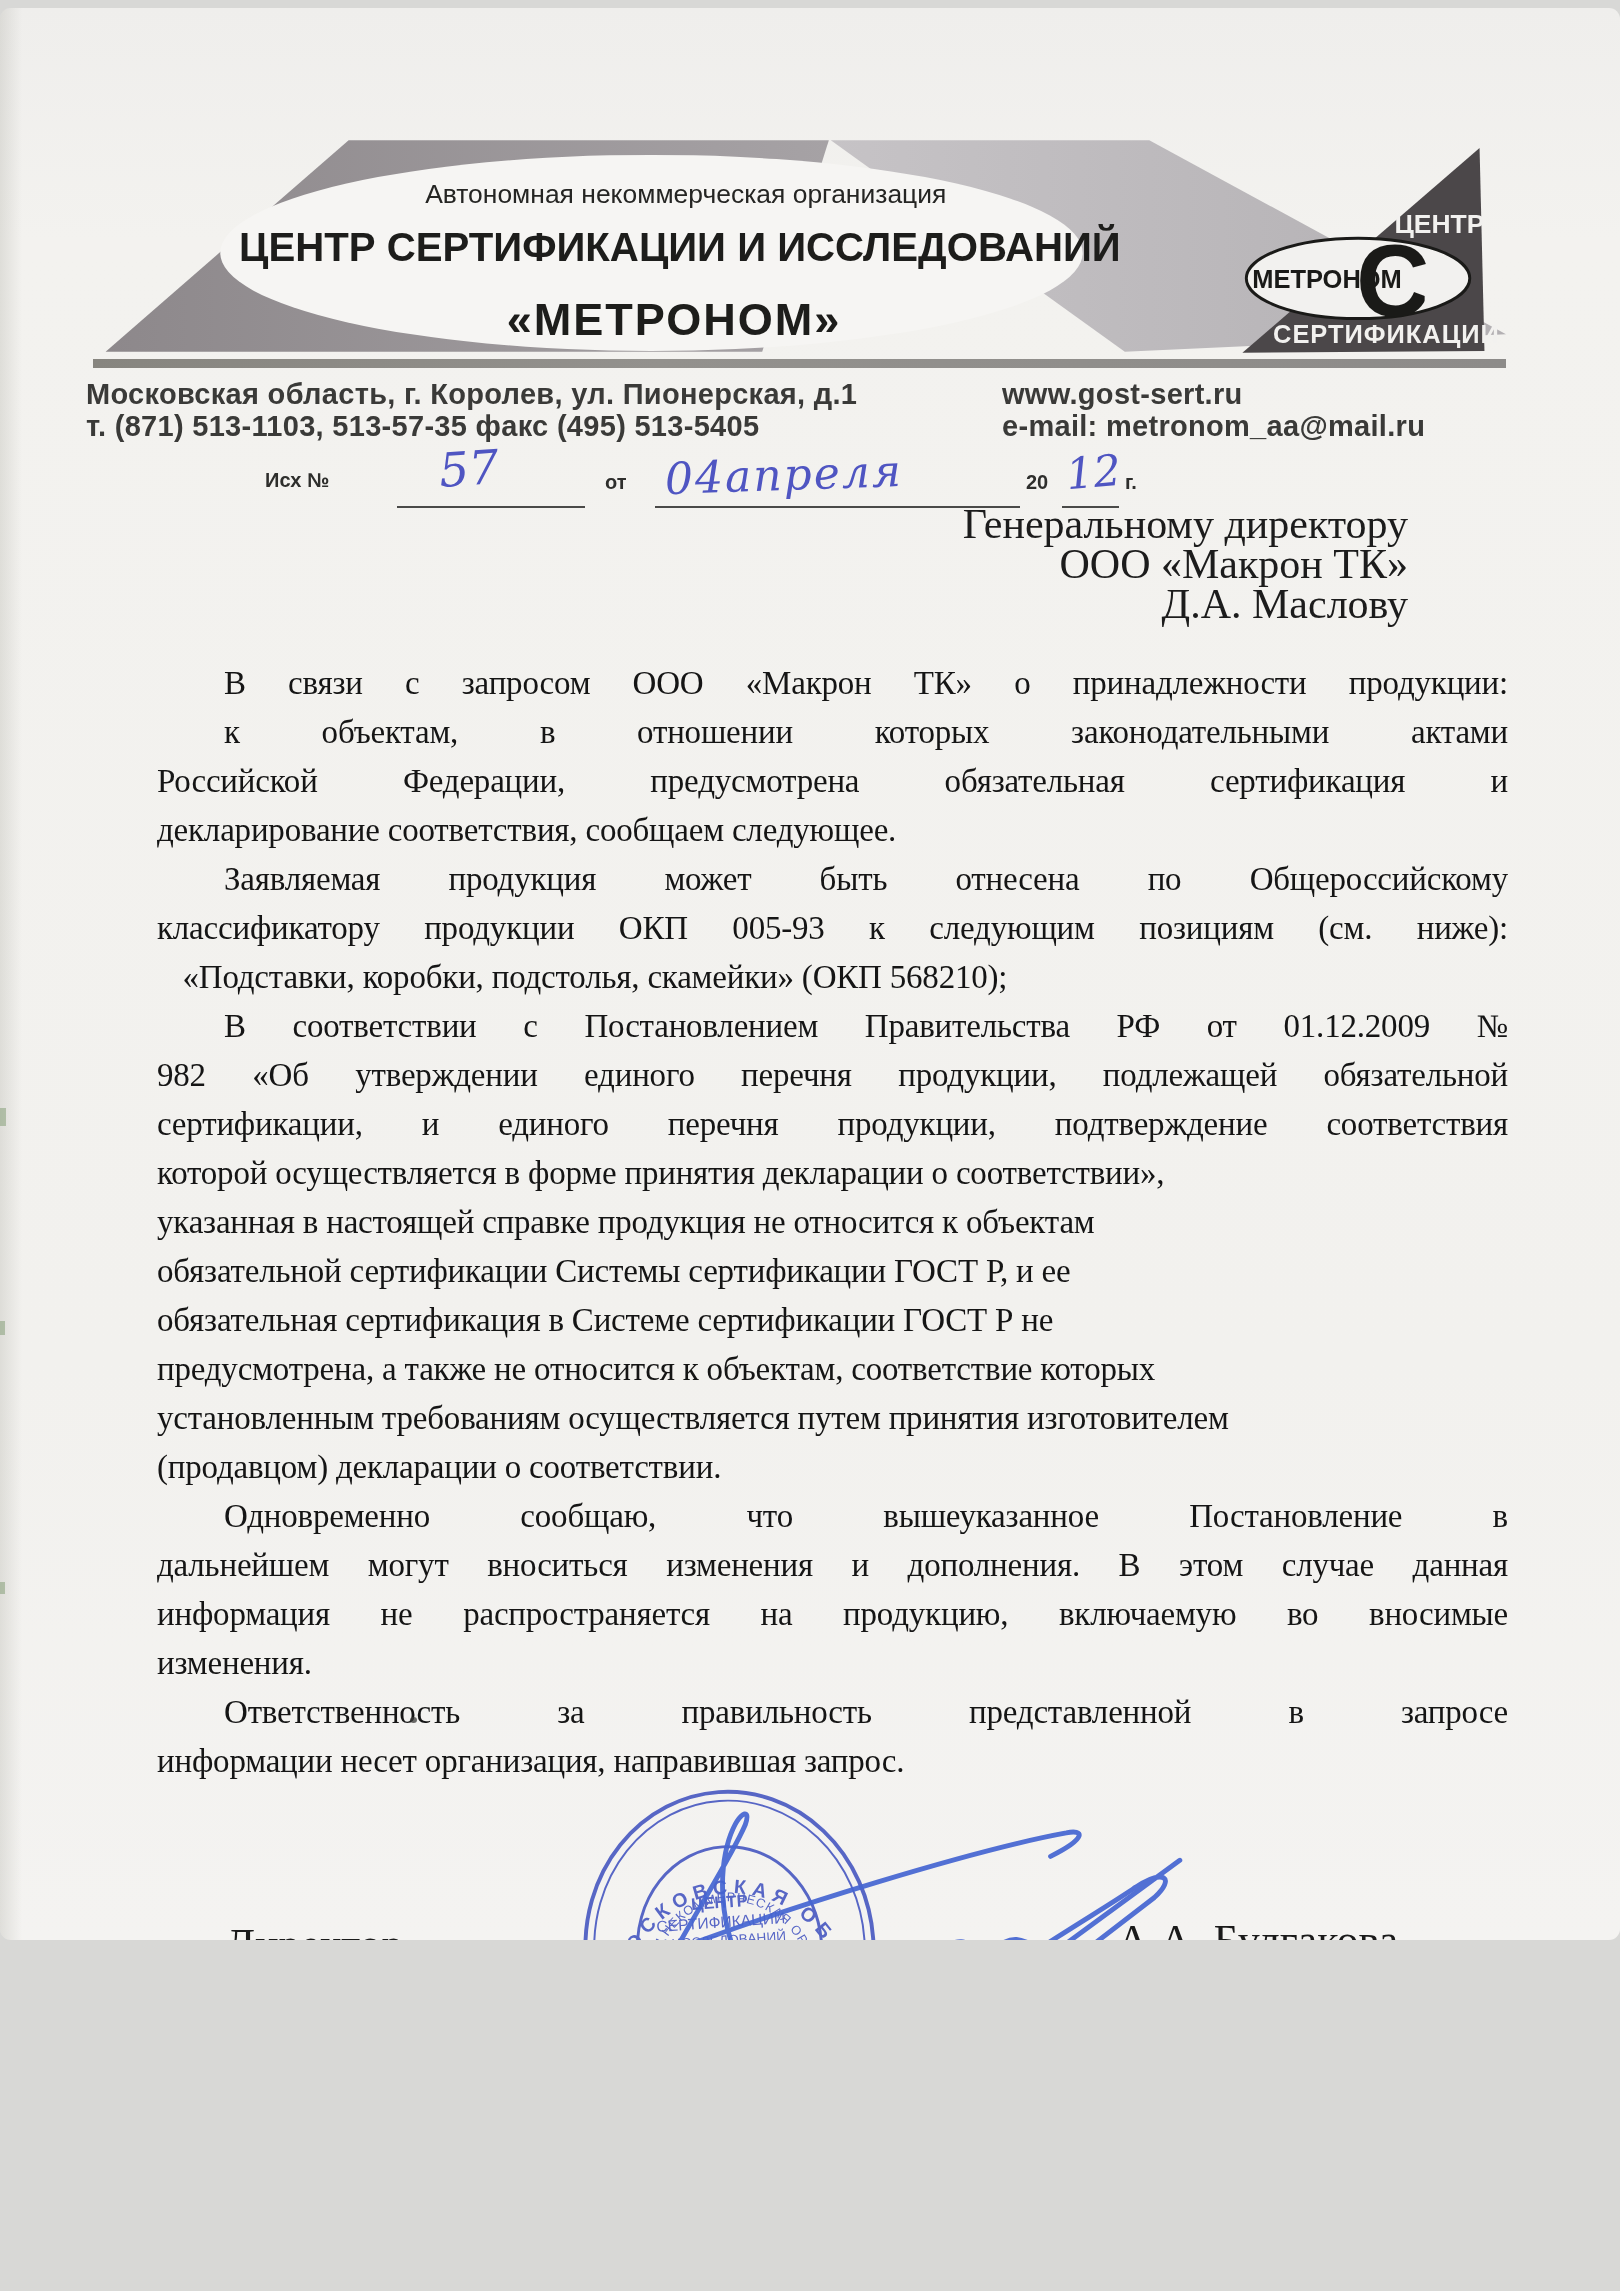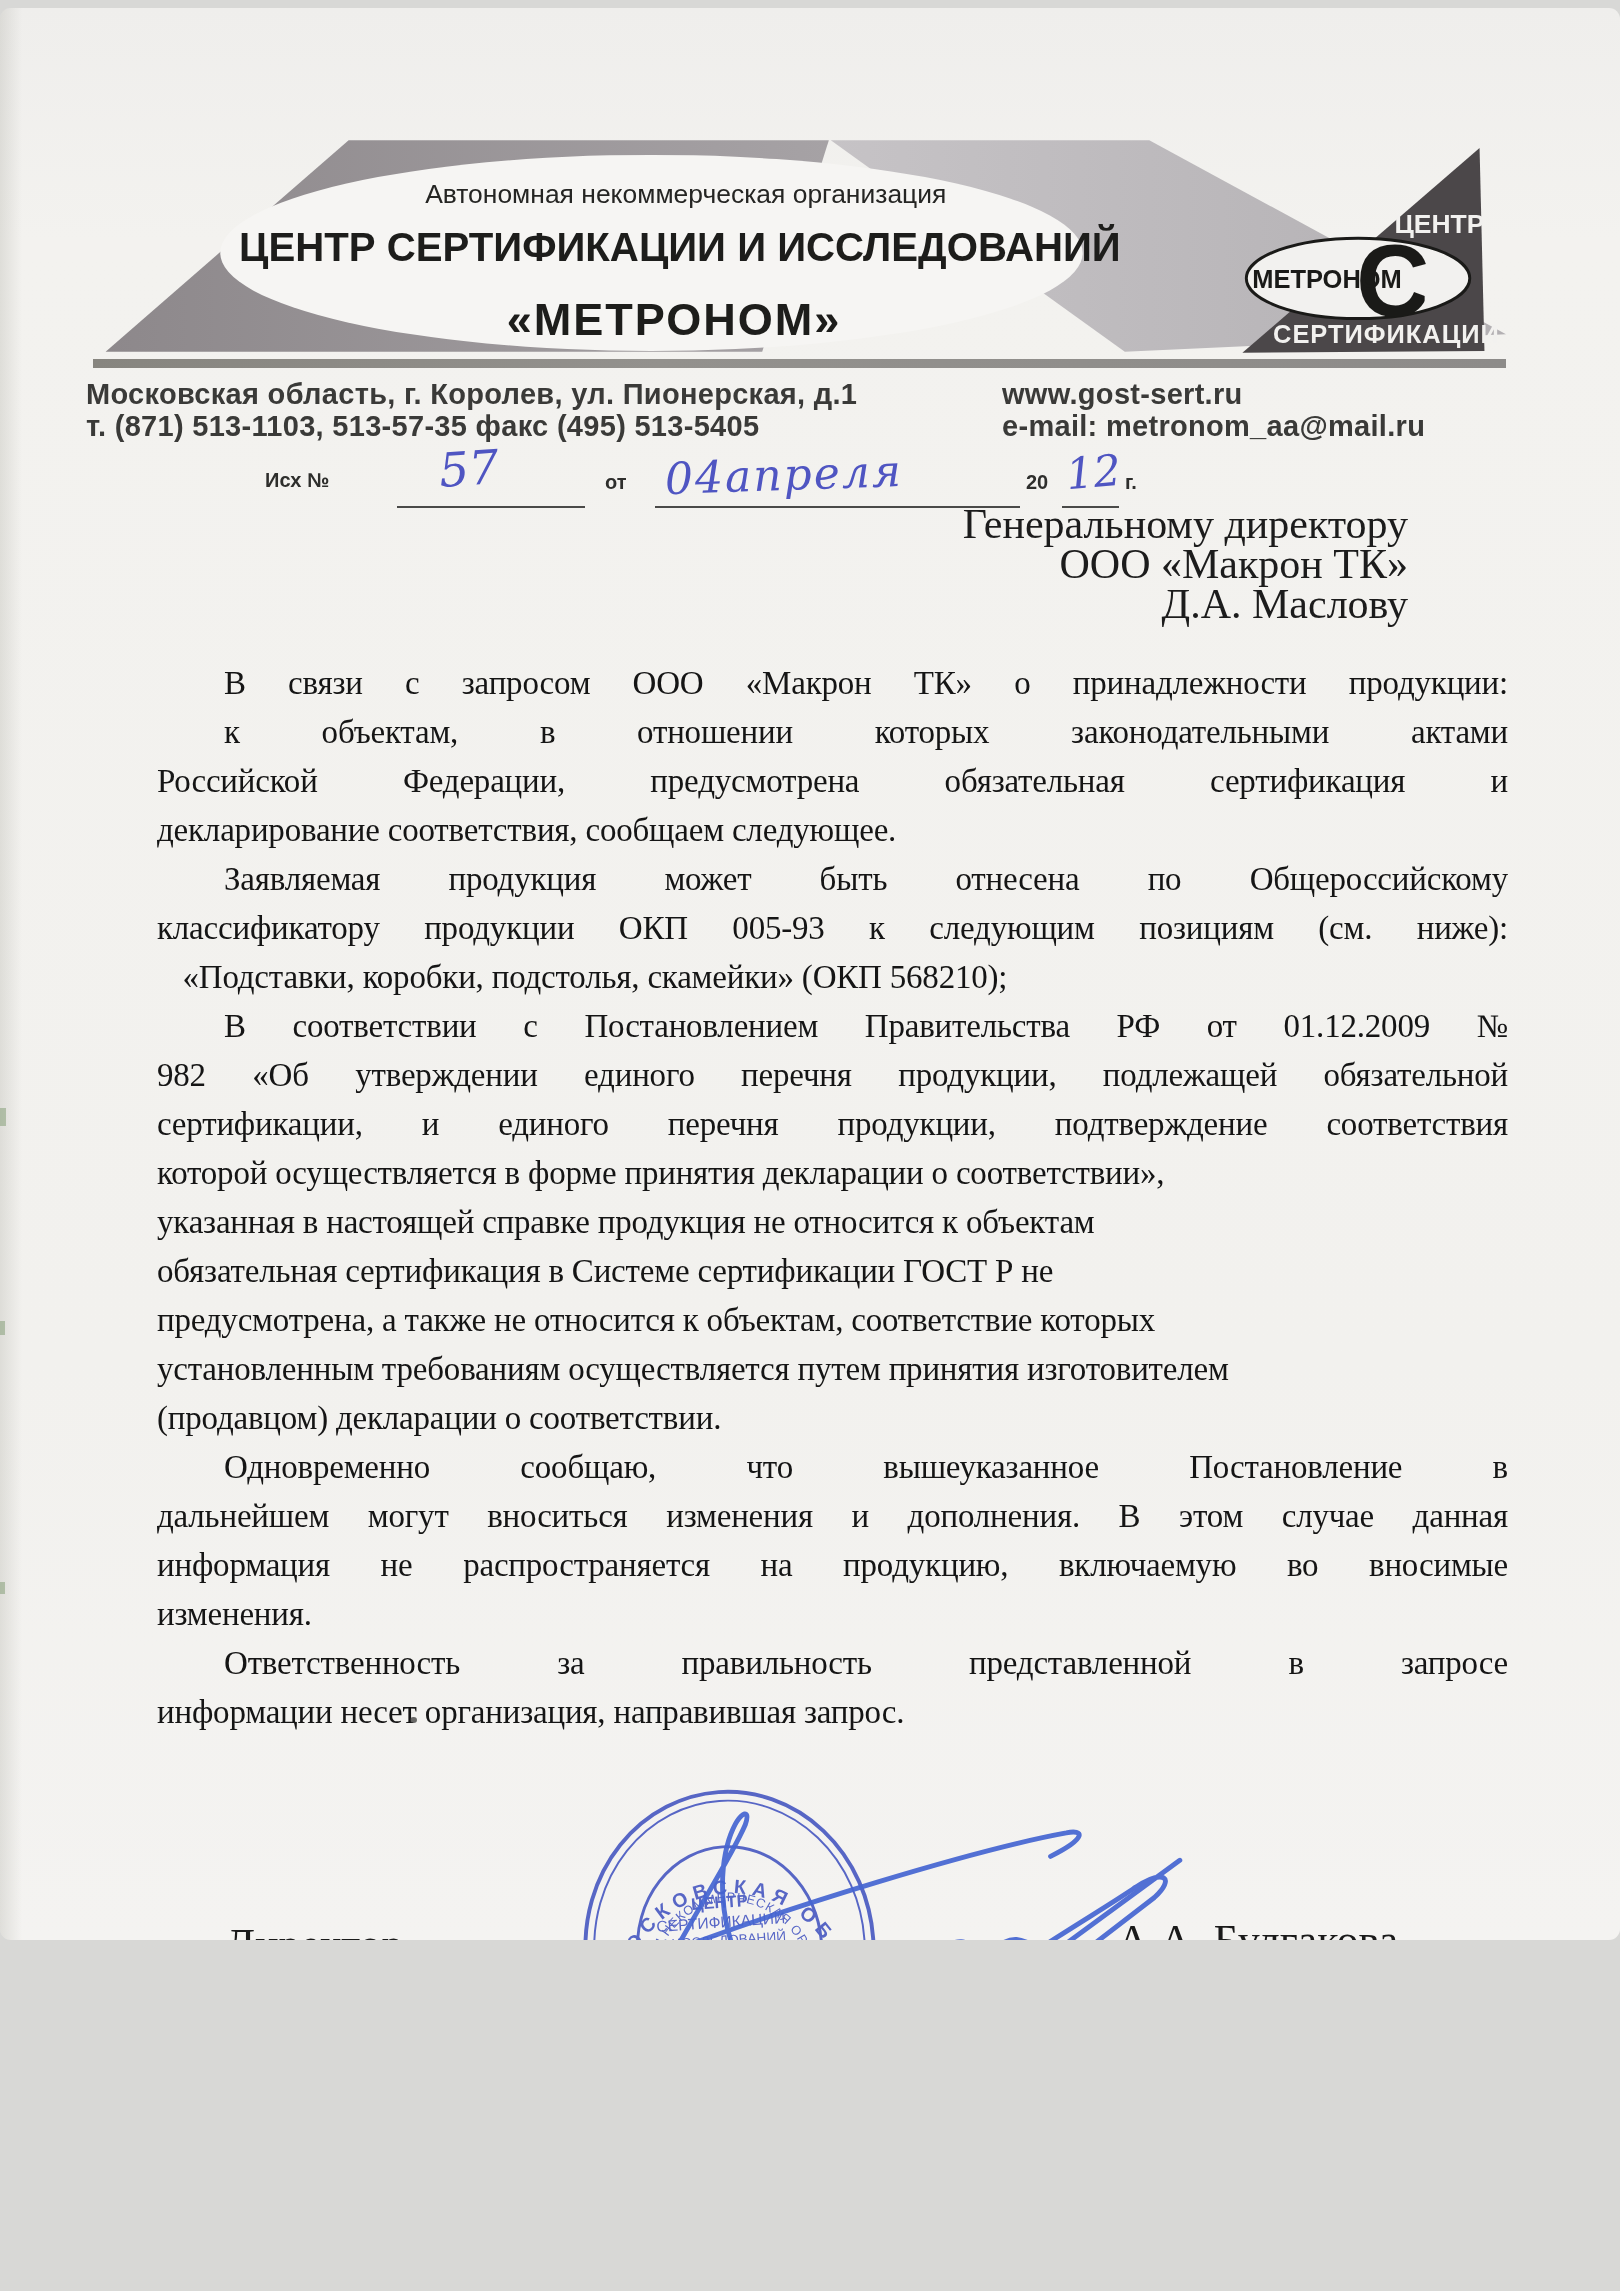--- a/index.html
+++ b/index.html
@@ -113,20 +113,21 @@
       <div class="bl just">Российской Федерации, предусмотрена обязательная сертификация и</div>
       <div class="bl">декларирование соответствия, сообщаем следующее.</div>
       <div class="bl just ind1">Заявляемая продукция может быть отнесена по Общероссийскому</div>
       <div class="bl just">классификатору продукции ОКП 005-93 к следующим позициям (см. ниже):</div>
       <div class="bl ind2">«Подставки, коробки, подстолья, скамейки» (ОКП 568210);</div>
       <div class="bl just ind1">В соответствии с Постановлением Правительства РФ от 01.12.2009 №</div>
       <div class="bl just">982 «Об утверждении единого перечня продукции, подлежащей обязательной</div>
       <div class="bl just">сертификации, и единого перечня продукции, подтверждение соответствия</div>
       <div class="bl">которой осуществляется в форме принятия декларации о соответствии»,</div>
       <div class="bl">указанная в настоящей справке продукция не относится к объектам</div>
+      <div class="bl">обязательной сертификации Системы сертификации ГОСТ Р, и ее</div>
       <div class="bl">обязательная сертификация в Системе сертификации ГОСТ Р не</div>
       <div class="bl">предусмотрена, а также не относится к объектам, соответствие которых</div>
       <div class="bl">установленным требованиям осуществляется путем принятия изготовителем</div>
       <div class="bl">(продавцом) декларации о соответствии.</div>
       <div class="bl just ind1">Одновременно сообщаю, что вышеуказанное Постановление в</div>
       <div class="bl just">дальнейшем могут вноситься изменения и дополнения. В этом случае данная</div>
       <div class="bl just">информация не распространяется на продукцию, включаемую во вносимые</div>
       <div class="bl">изменения.</div>
       <div class="bl just ind1">Ответственность за правильность представленной в запросе</div>
       <div class="bl">информации несет организация, направившая запрос.</div>

